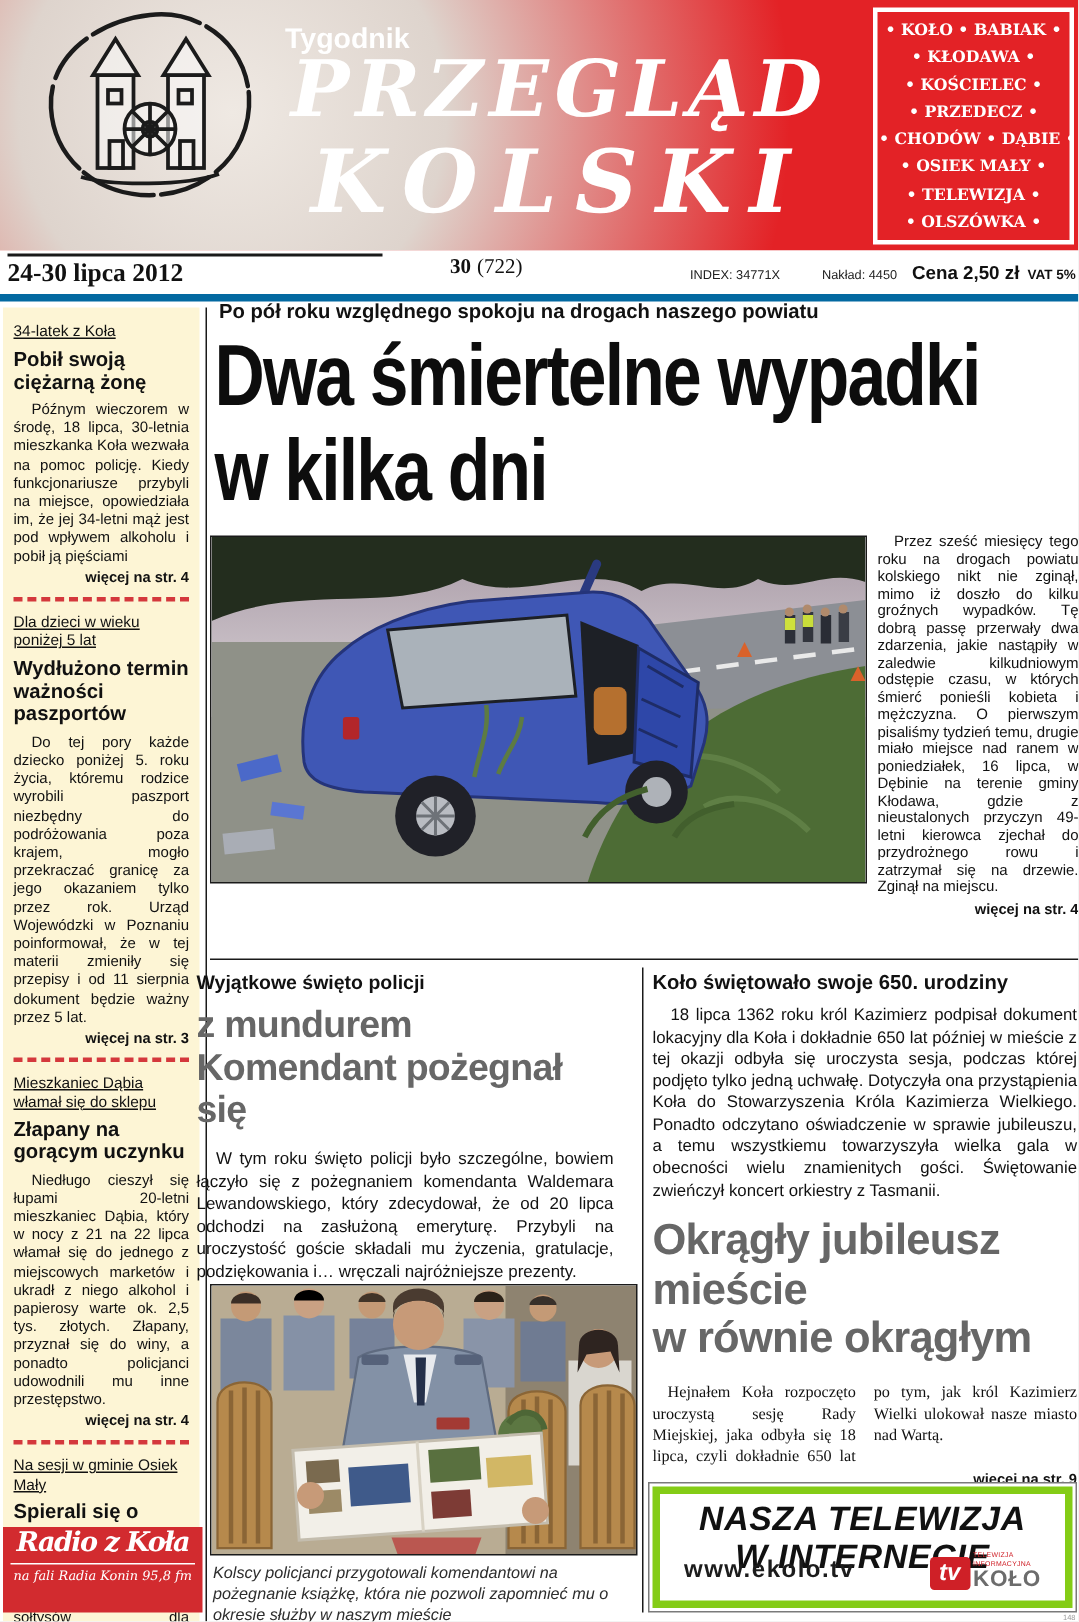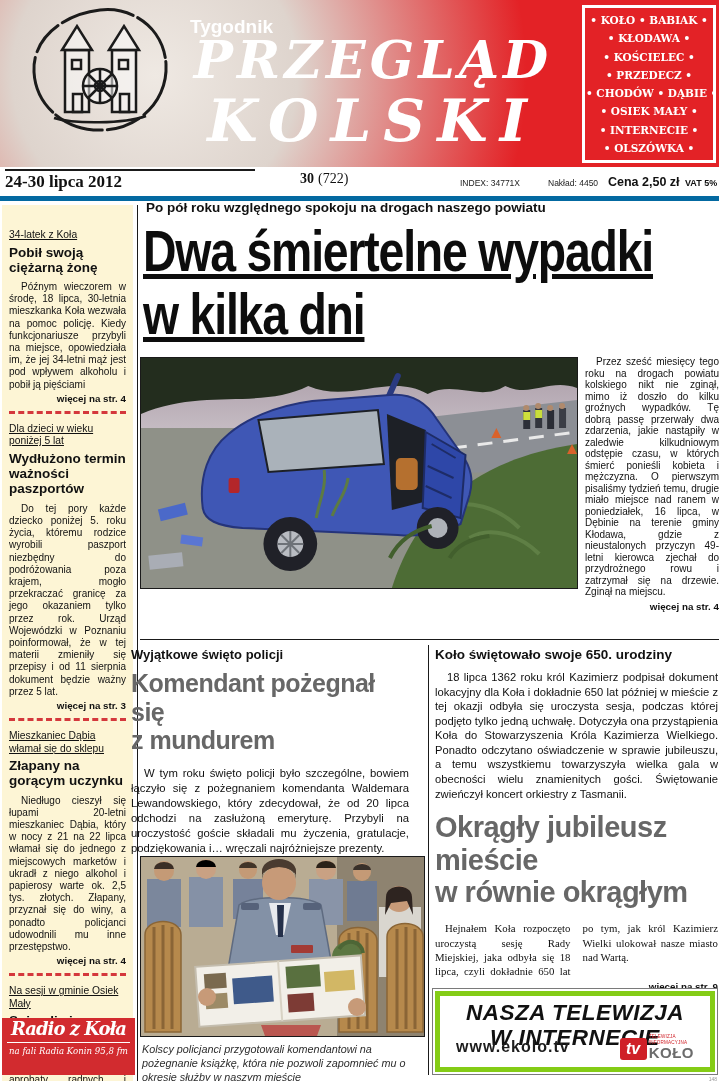--- a/index.html
+++ b/index.html
@@ -30,37 +30,37 @@
     font-weight:bold;font-size:17px;border-top:2px solid #1a1a1a;padding-top:1px;}
   .dl-issue{position:absolute;left:300px;top:4px;font-family:"Liberation Serif",serif;font-size:14px;}
   .dl-issue b{margin-right:4px;}
   .dl-index{position:absolute;left:460px;top:11px;font-size:8.5px;color:#222;}
   .dl-naklad{position:absolute;left:548px;top:11px;font-size:8.5px;color:#222;}
   .dl-price{position:absolute;left:608px;top:8px;font-weight:bold;font-size:12.5px;}
   .dl-vat{position:absolute;left:685px;top:11px;font-weight:bold;font-size:9px;}
 
   
   .sidebar{position:absolute;left:2px;top:205px;width:131px;height:876px;box-sizing:border-box;
-    background:var(--cream,#fdf5d5);padding:24px 7px 0 7px;}
+    background:var(--cream,#fdf5d5);padding:11px 7px 0 7px;}
   .sb-rule{position:absolute;left:137px;top:205px;width:1px;height:876px;background:#1a1a1a;}
   .sb-kicker{font-size:10.3px;line-height:1.22;text-decoration:underline;}
   .sb-title{font-size:13.5px;font-weight:bold;line-height:1.13;margin:3px 0 6px 0;}
   .sb-body{font-size:10px;line-height:12.2px;text-align:justify;text-indent:12px;}
   .sb-more{font-size:9.8px;font-weight:bold;text-align:right;margin-top:2px;}
   .sb-div{border:none;border-top:3px dashed #d4383c;margin:7px 0 9px 0;}
 
   .radio-ad{position:absolute;left:2px;top:1018px;width:133px;height:57px;box-sizing:border-box;
     background:var(--radio_red,#d22b2f);color:#fff;text-align:center;
     font-family:"DejaVu Serif",serif;font-style:italic;padding-top:1px;}
   .radio-title{font-size:18px;font-weight:bold;letter-spacing:-1px;line-height:1.15;}
   .radio-sub{font-size:8.6px;border-top:1px solid #fff;margin:2px 5px 0 5px;padding-top:3px;}
 
   
   .lead-kicker{position:absolute;left:146px;top:200px;font-size:13.5px;font-weight:bold;}
-  .lead-headline{position:absolute;left:143px;top:219px;width:576px;font-weight:bold;color:#0d0d0d;text-decoration:underline;}
+  .lead-headline{position:absolute;left:143px;top:219px;width:576px;font-weight:bold;color:#0d0d0d;}
   .hl-line{font-size:58px;line-height:63px;letter-spacing:-1.5px;white-space:nowrap;
     transform:scaleX(0.8);transform-origin:0 50%;}
   .crash-photo{position:absolute;left:140px;top:357px;width:438px;height:232px;
     border:1px solid #1a1a1a;box-sizing:border-box;overflow:hidden;}
   .crash-photo svg{display:block;width:100%;height:100%;}
   .lead-body{position:absolute;left:585px;top:356px;width:134px;}
   .lead-body p{margin:0;font-size:10px;line-height:11.5px;text-align:justify;text-indent:11px;}
   .more{font-size:9.8px;font-weight:bold;text-align:right;margin-top:3px;}
   .lead-caption{position:absolute;left:142px;top:593px;width:436px;
     font-style:italic;font-size:11.2px;line-height:1.35;color:#2d2d2d;}
@@ -133,21 +133,21 @@
       <div class="m-line1">PRZEGLĄD</div>
       <div class="m-line2">KOLSKI</div>
     </div>
     <div class="towns">
       <span class="town">• KOŁO • BABIAK •</span>
       <span class="town">• KŁODAWA •</span>
       <span class="town">• KOŚCIELEC •</span>
       <span class="town">• PRZEDECZ •</span>
       <span class="town">• CHODÓW • DĄBIE •</span>
       <span class="town">• OSIEK MAŁY •</span>
-      <span class="town">• INTERNECIE •</span>
+      <span class="town">• TELEWIZJA •</span>
       <span class="town">• OLSZÓWKA •</span>
     </div>
   </div>
 
   <div class="dateline">
     <span class="dl-date">24-30 lipca 2012</span>
     <span class="dl-issue"><b>30</b><span>(722)</span></span>
     <span class="dl-index">INDEX: 34771X</span>
     <span class="dl-naklad">Nakład: 4450</span>
     <span class="dl-price">Cena 2,50 zł</span>
@@ -257,22 +257,22 @@
     <div class="more">więcej na str. 4</div>
   </div>
 
 
   <div class="main-hr"></div>
   <div class="v-rule"></div>
 
   <div class="police">
     <div class="p-kicker">Wyjątkowe święto policji</div>
     <div class="p-headline">
+      <div>z mundurem</div>
       <div>Komendant pożegnał się</div>
-      <div>z mundurem</div>
     </div>
     <div class="p-body">W tym roku święto policji było szczególne, bowiem łączyło się z pożegnaniem komendanta Waldemara Lewandowskiego, który zdecydował, że od 20 lipca odchodzi na zasłużoną emeryturę. Przybyli na uroczystość goście składali mu życzenia, gratulacje, podziękowania i… wręczali najróżniejsze prezenty.</div>
     <div class="more">więcej na str. 7</div>
   </div>
 
   <div class="police-photo">
     <svg viewBox="0 0 283 179" preserveAspectRatio="none">
       <rect width="283" height="179" fill="#b9ac93"></rect>
       <rect x="196" width="87" height="179" fill="#8e8370"></rect>
       <g>

